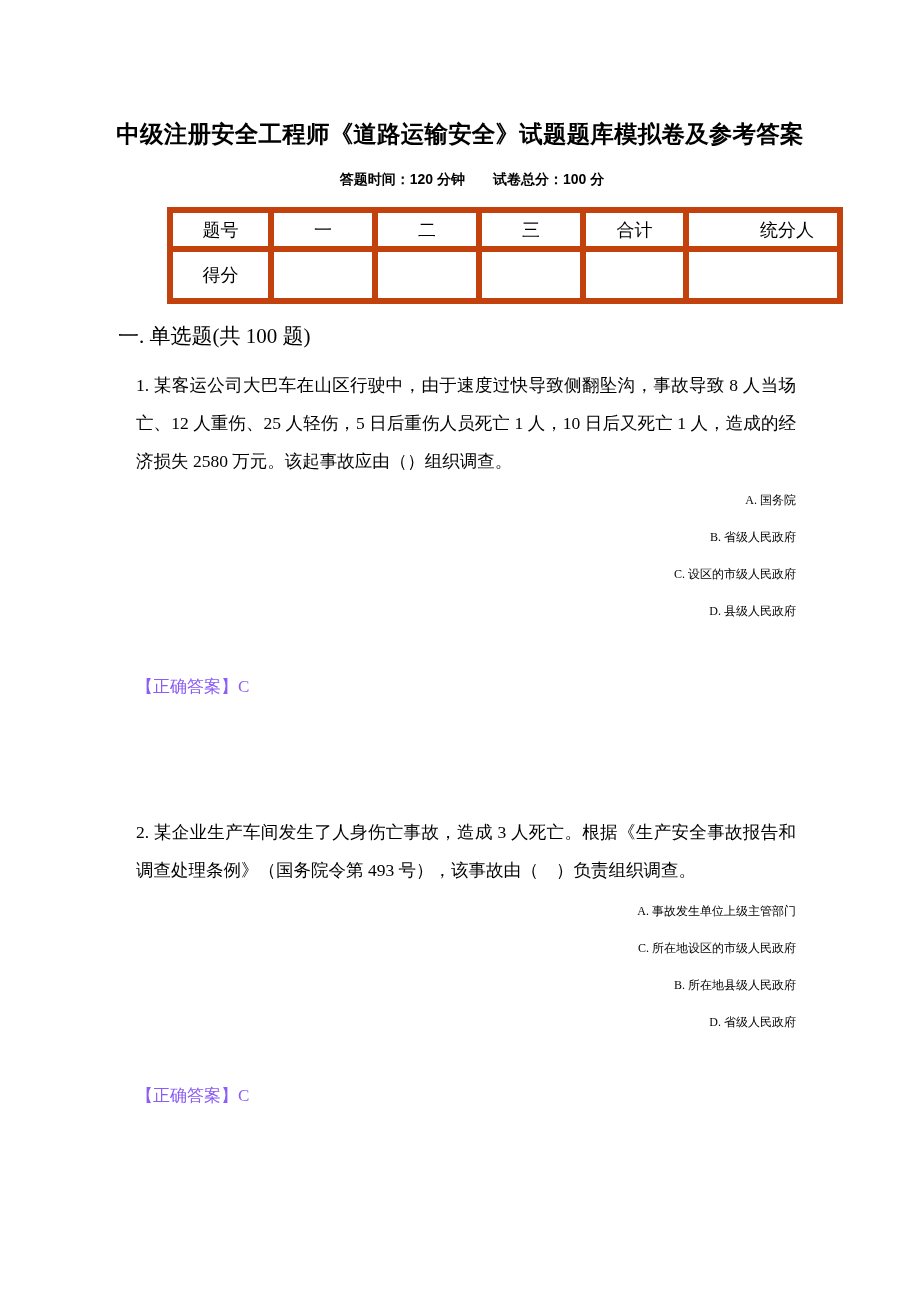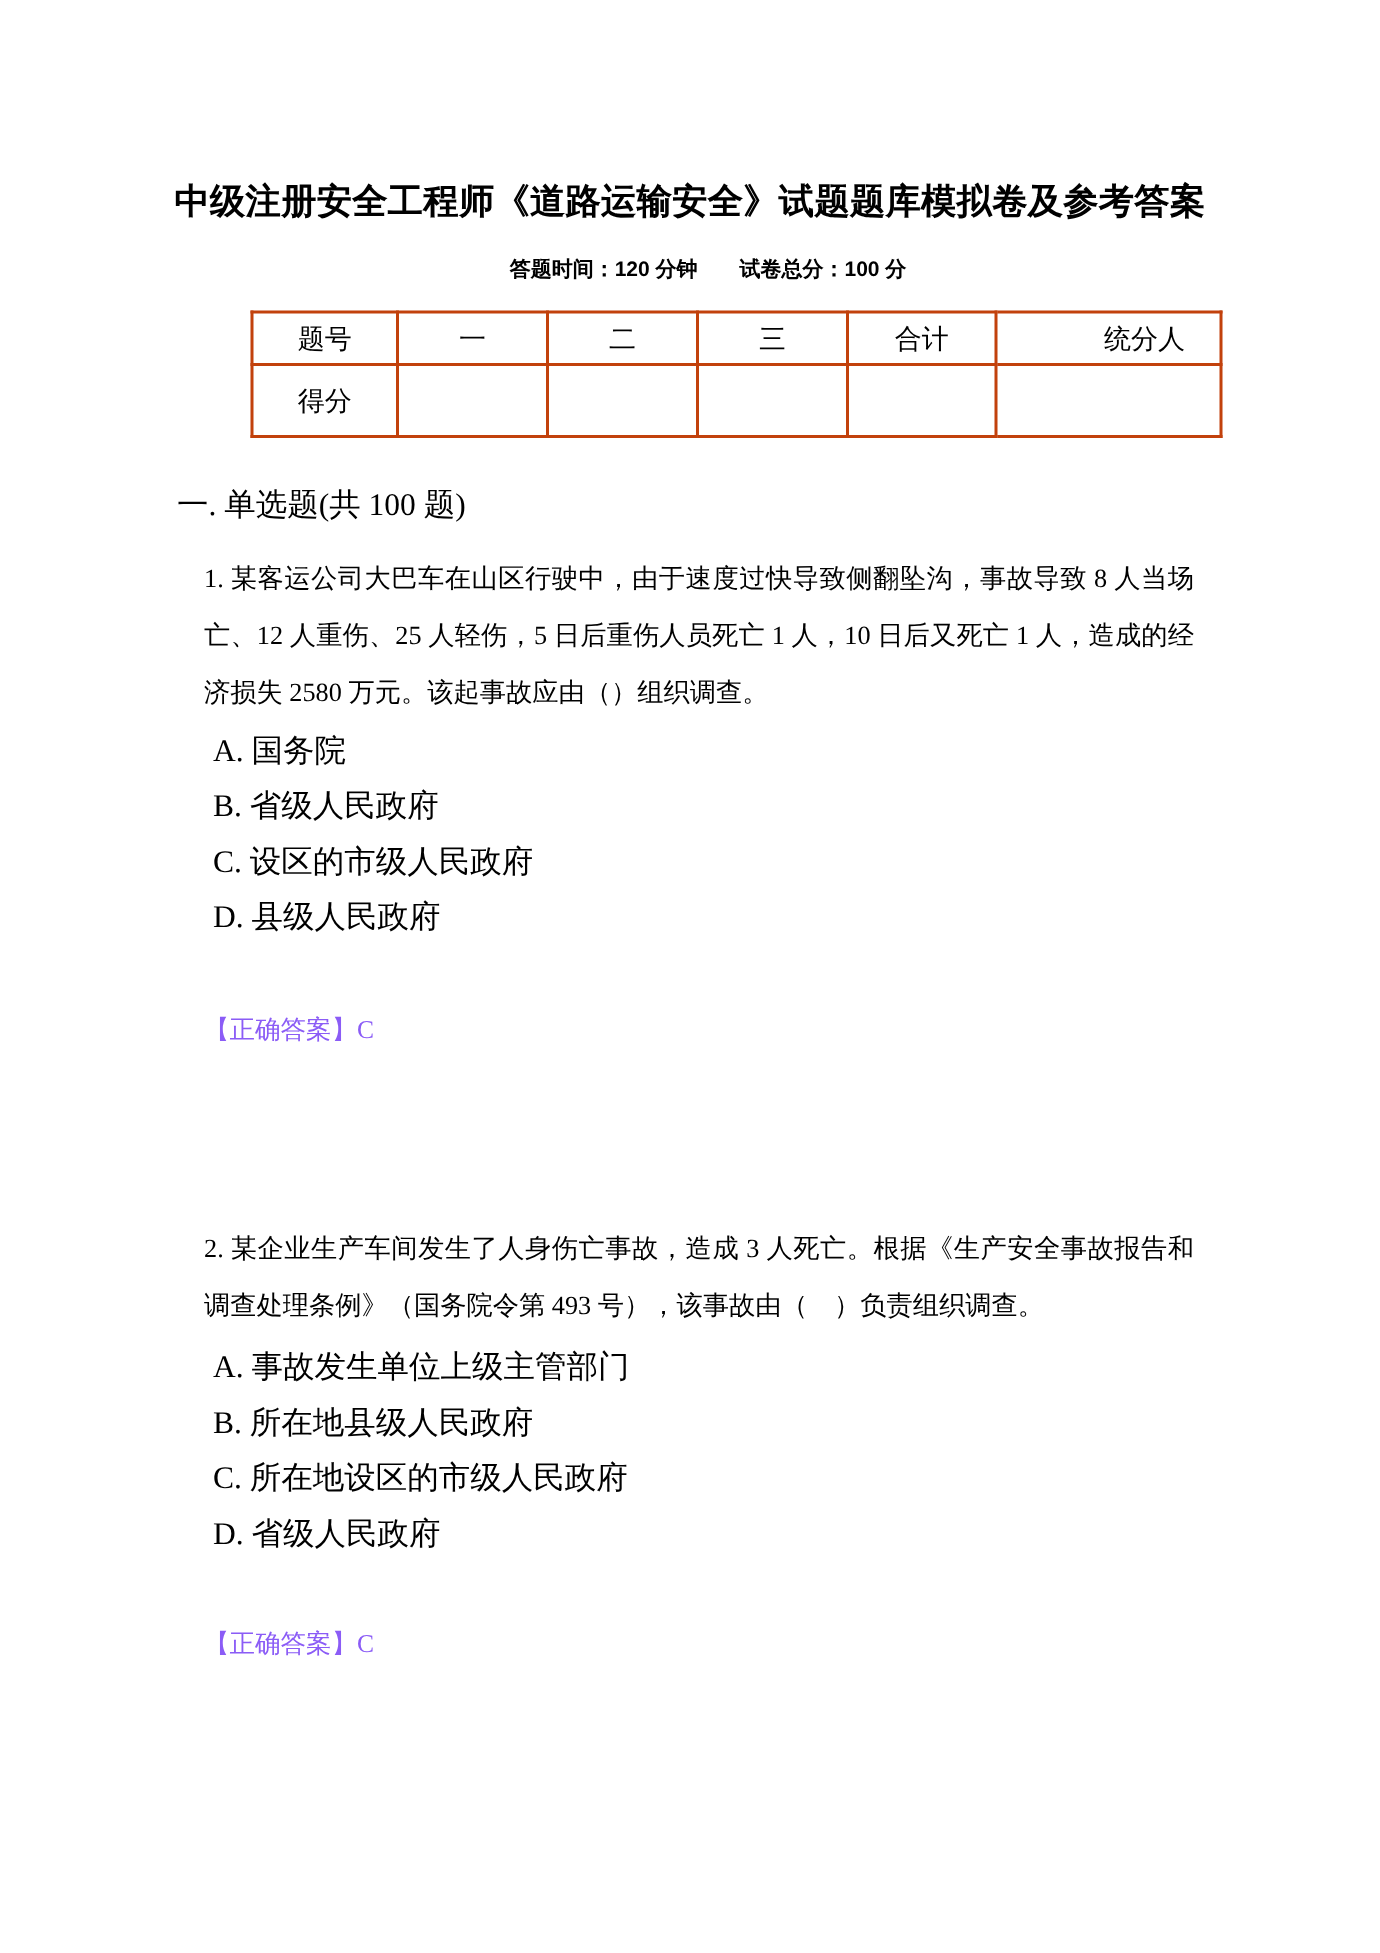--- a/index.html
+++ b/index.html
@@ -56,21 +56,21 @@
   
   .score-table {
     position: absolute;
     left: 167px;
     top: 207px;
     width: 589px;
     border-collapse: collapse;
     table-layout: fixed;
   }
   .score-table td {
-    border: 2px solid #c2410c;
+    border: 6px solid #c2410c;
     text-align: center;
     vertical-align: middle;
     font-family: "Liberation Serif", "DejaVu Serif", serif;
     font-size: 18px;
     padding: 0;
   }
   .score-table tr.row-head td { height: 33px; }
   .score-table tr.row-score td { height: 46px; }
   .score-table td.col-label { width: 95px; }
   .score-table td.col-n { width: 98px; }
@@ -100,24 +100,25 @@
     text-align: justify;
     text-justify: inter-ideograph;
     margin: 0;
   }
   .q-options {
     margin: 0;
     padding: 0;
     list-style: none;
   }
   .q-options li {
-    font-size: 21px;
+    font-size: 12px;
     line-height: 37px;
-    margin-left: 6px;
+    margin-left: 23px;
     white-space: nowrap;
+    text-align: right;
   }
   .q-answer {
     color: #8b5cf6;
     font-size: 17px;
     line-height: 30px;
     white-space: nowrap;
     margin: 0;
   }
 
   #q1 { top: 366px; }
@@ -168,20 +169,20 @@
       <li>C. 设区的市级人民政府</li>
       <li>D. 县级人民政府</li>
     </ul>
     <p class="q-answer">【正确答案】C</p>
   </div>
 
   <div class="question" id="q2">
     <p class="q-body">2. 某企业生产车间发生了人身伤亡事故，造成 3 人死亡。根据《生产安全事故报告和调查处理条例》（国务院令第 493 号），该事故由（　）负责组织调查。</p>
     <ul class="q-options">
       <li>A. 事故发生单位上级主管部门</li>
+      <li>C. 所在地设区的市级人民政府</li>
       <li>B. 所在地县级人民政府</li>
-      <li>C. 所在地设区的市级人民政府</li>
       <li>D. 省级人民政府</li>
     </ul>
     <p class="q-answer">【正确答案】C</p>
   </div>
 
 </div>
 
 </body></html>

